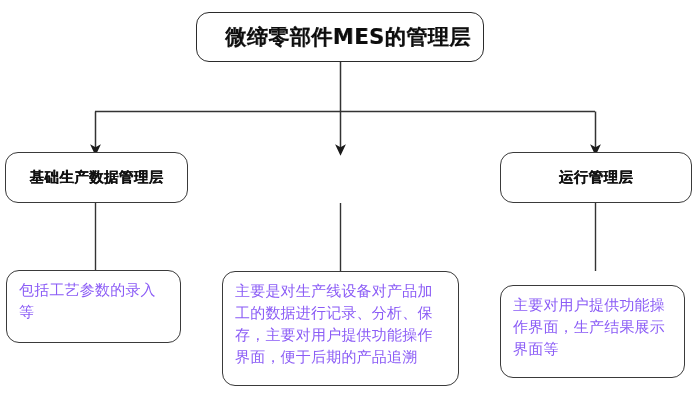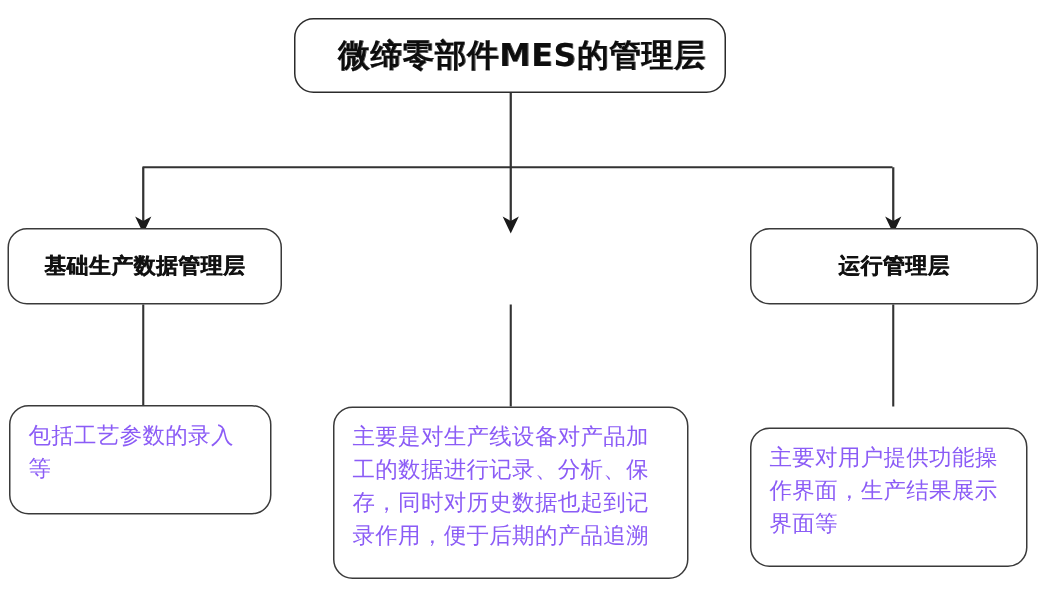--- a/index.html
+++ b/index.html
@@ -127,20 +127,20 @@
 
   <div class="node node-layer layer-runtime">
     <span class="label">运行管理层</span>
   </div>
 
   <div class="node node-desc desc-basic">
     <span class="label">包括工艺参数的录入等</span>
   </div>
 
   <div class="node node-desc desc-exec">
-    <span class="label">主要是对生产线设备对产品加工的数据进行记录、分析、保存，同时对历史数据也起到记录作用，便于后期的产品追溯</span>
+    <span class="label">主要是对生产线设备对产品加工的数据进行记录、分析、保存，主要对用户提供功能操作界面，便于后期的产品追溯</span>
   </div>
 
   <div class="node node-desc desc-runtime">
     <span class="label">主要对用户提供功能操作界面，生产结果展示界面等</span>
   </div>
 
 </div>
 
 </body></html>

